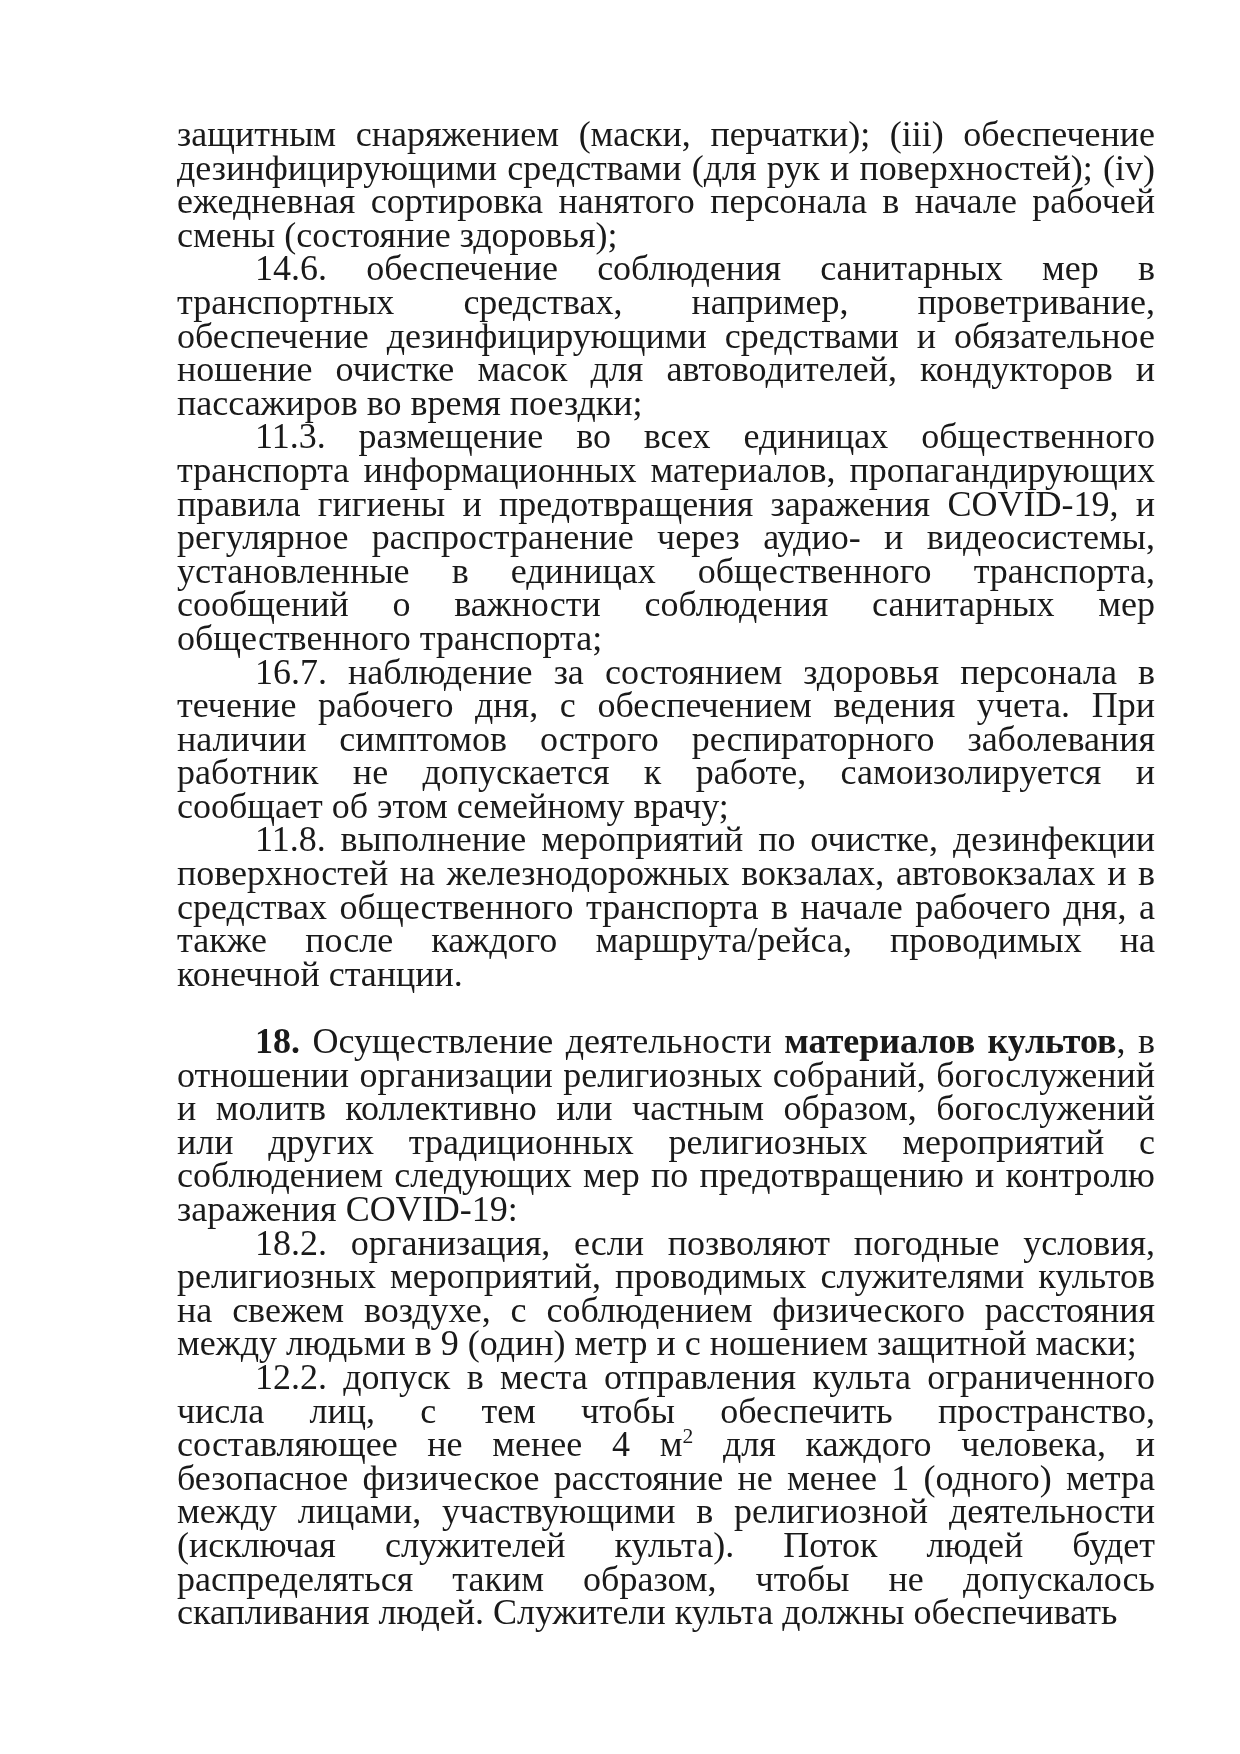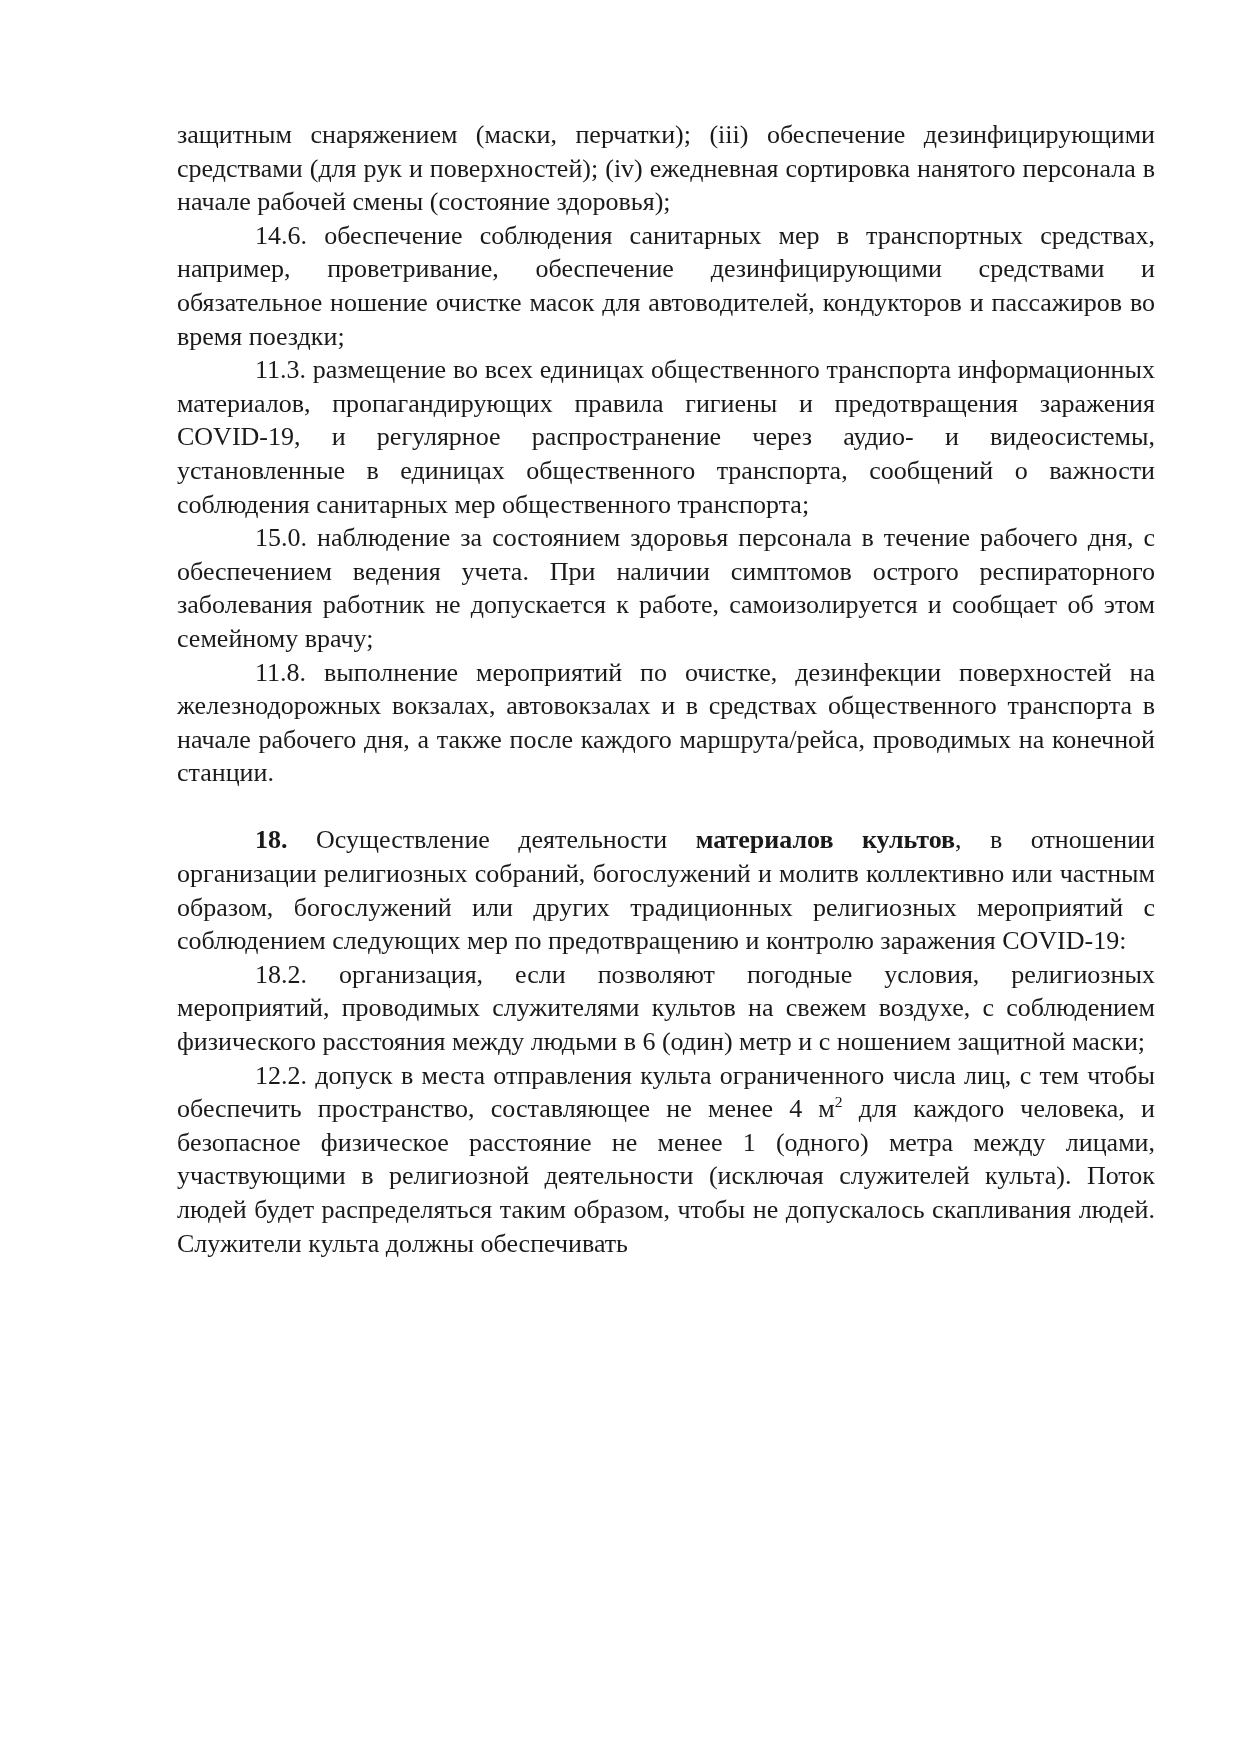--- a/index.html
+++ b/index.html
@@ -3,21 +3,21 @@
 <meta charset="utf-8">
 <style>
   html, body { margin: 0; padding: 0; background: #ffffff; }
   body { width: 1240px; height: 1754px; position: relative; overflow: hidden; }
   .page {
     position: absolute;
     left: 177px;
     top: 118px;
     width: 978px;
     font-family: "Liberation Serif", "DejaVu Serif", serif;
-    font-size: 26px;
+    font-size: 36px;
     line-height: 33.6px;
     color: #1a1a1a;
     text-align: justify;
   }
   .para { margin: 0; text-indent: 0; }
   .para.indent { text-indent: 78px; }
   .para.first { text-indent: 0; }
   .gap { height: 33.6px; }
   b { font-weight: bold; }
   sup { font-size: 60%; line-height: 0; vertical-align: super; }
@@ -35,41 +35,41 @@
     <span>обеспечение соблюдения санитарных мер в транспортных средствах, например, проветривание, обеспечение дезинфицирующими средствами и обязательное ношение очистке масок для автоводителей, кондукторов и пассажиров во время поездки;</span>
   </p>
 
   <p class="para indent">
     <span>11.3.</span>
     <span>размещение во всех единицах общественного транспорта информационных материалов, пропагандирующих правила гигиены и предотвращения заражения COVID-19, и регулярное распространение через аудио- и видеосистемы, установленные в единицах общественного транспорта, сообщений о важности соблюдения санитарных мер общественного транспорта;</span>
   </p>
 
 
   <p class="para indent">
-    <span>15.0.</span>
+    <span>16.7.</span>
     <span>наблюдение за состоянием здоровья персонала в течение рабочего дня, с обеспечением ведения учета. При наличии симптомов острого респираторного заболевания работник не допускается к работе, самоизолируется и сообщает об этом семейному врачу;</span>
   </p>
 
 
 
   <p class="para indent">
     <span>11.8.</span>
     <span>выполнение мероприятий по очистке, дезинфекции поверхностей на железнодорожных вокзалах, автовокзалах и в средствах общественного транспорта в начале рабочего дня, а также после каждого маршрута/рейса, проводимых на конечной станции.</span>
   </p>
 
   <div class="gap"></div>
 
   <p class="para indent">
     <b>18.</b>
     <span>Осуществление деятельности </span><b>материалов культов</b><span>, в отношении организации религиозных собраний, богослужений и молитв коллективно или частным образом, богослужений или других традиционных религиозных мероприятий с соблюдением следующих мер по предотвращению и контролю заражения COVID-19:</span>
   </p>
 
   <p class="para indent">
     <span>18.2.</span>
-    <span>организация, если позволяют погодные условия, религиозных мероприятий, проводимых служителями культов на свежем воздухе, с соблюдением физического расстояния между людьми в 6 (один) метр и с ношением защитной маски;</span>
+    <span>организация, если позволяют погодные условия, религиозных мероприятий, проводимых служителями культов на свежем воздухе, с соблюдением физического расстояния между людьми в 9 (один) метр и с ношением защитной маски;</span>
   </p>
 
   <p class="para indent">
     <span>12.2.</span>
     <span>допуск в места отправления культа ограниченного числа лиц, с тем чтобы обеспечить пространство, составляющее не менее 4 м</span><sup>2</sup><span> для каждого человека, и безопасное физическое расстояние не менее 1 (одного) метра между лицами, участвующими в религиозной деятельности (исключая служителей культа). Поток людей будет распределяться таким образом, чтобы не допускалось скапливания людей. Служители культа должны обеспечивать</span>
   </p>
 
 </div>
 
 </body></html>

